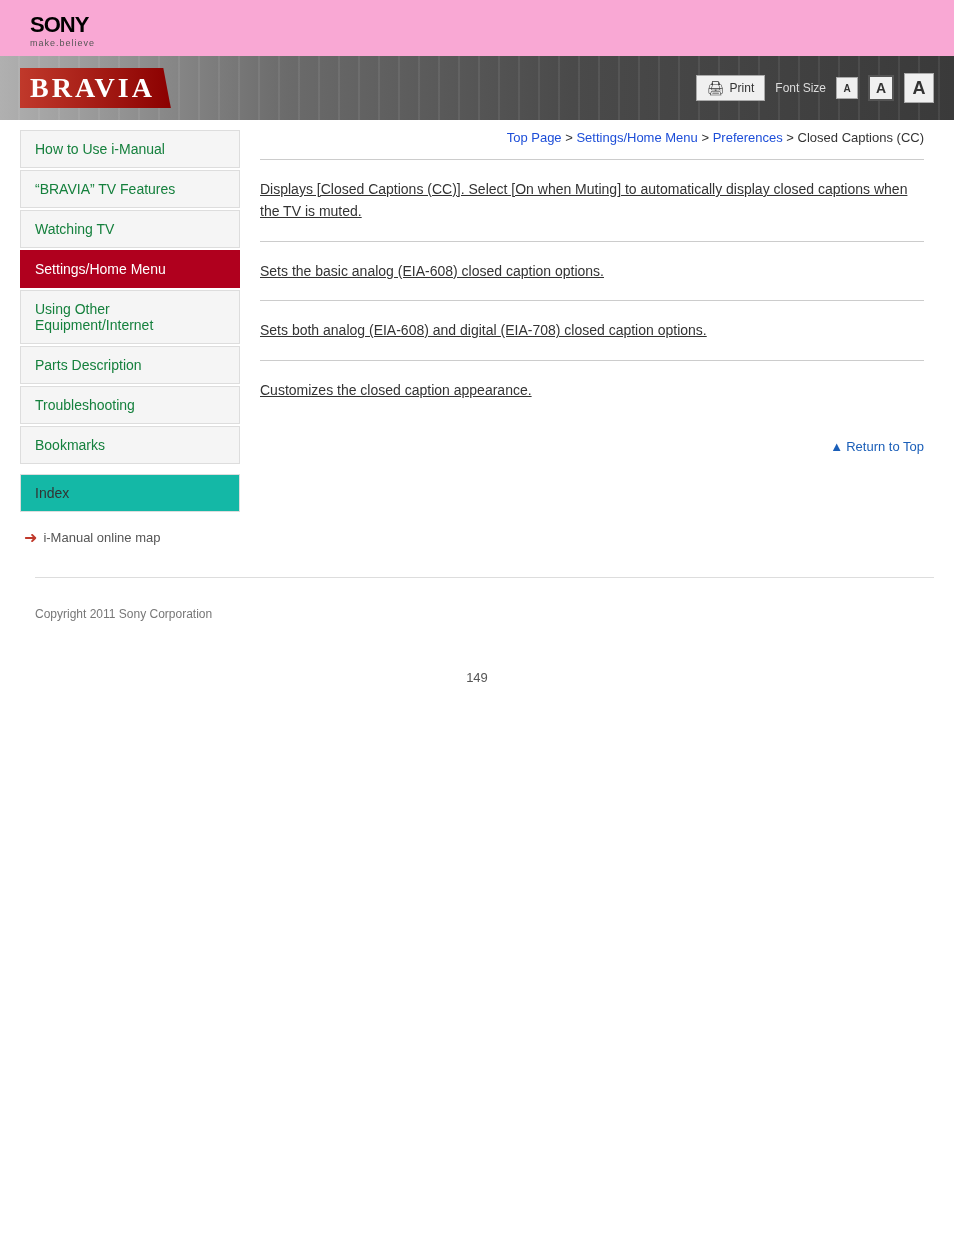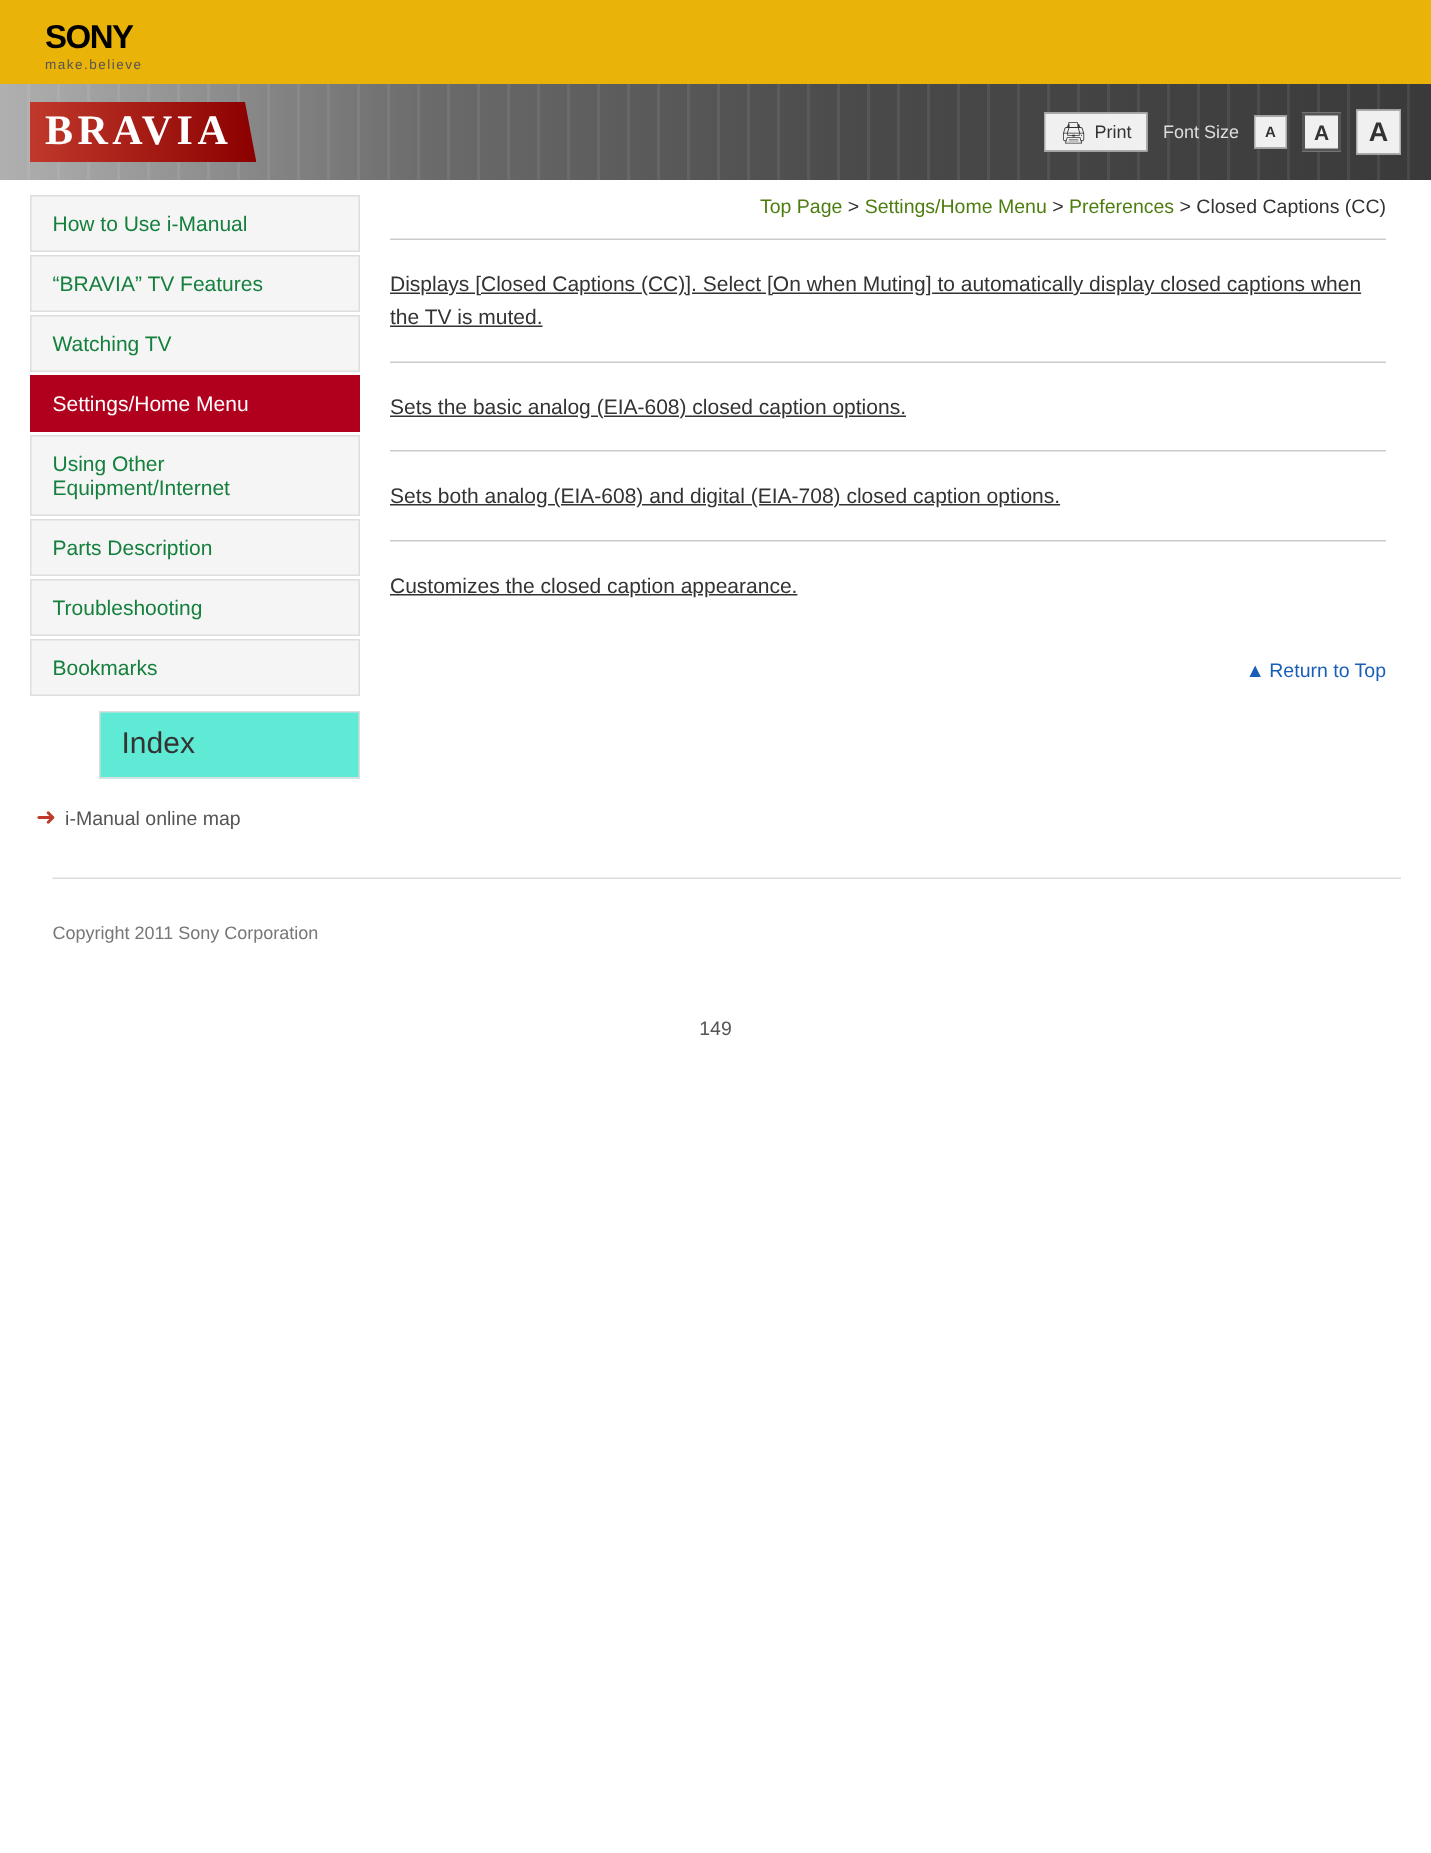--- a/index.html
+++ b/index.html
@@ -1,19 +1,19 @@
 <!DOCTYPE html>
 <html><head>
   <meta charset="utf-8">
   <style>
     * { margin: 0; padding: 0; box-sizing: border-box; }
     body { font-family: Arial, sans-serif; font-size: 14px; color: #333; background: #fff; width: 954px; min-height: 1235px; }
 
     
-    .sony-header { padding: 12px 30px 8px 30px; background: #eab308; }
+    .sony-header { padding: 12px 30px 8px 30px; background: #f9a8d4; }
     .sony-logo { font-size: 22px; font-weight: bold; color: #000; letter-spacing: -1px; }
     .sony-tagline { font-size: 9px; color: #555; letter-spacing: 1px; }
 
     
     .bravia-banner {
       background: linear-gradient(to right, #b0b0b0 0%, #6b6b6b 30%, #4a4a4a 60%, #3a3a3a 100%);
       height: 64px;
       display: flex;
       align-items: center;
       justify-content: space-between;
@@ -84,24 +84,23 @@
       background: #f5f5f5;
       text-decoration: none;
     }
     .sidebar-item.active { background: #b0001e; color: #fff; border-color: #b0001e; }
     .sidebar-item-index {
       display: block;
       padding: 10px 14px;
       margin-top: 10px;
       cursor: pointer;
       color: #333;
-      font-size: 20px;
+      font-size: 14px;
       border: 1px solid #ddd;
-      background: #5eead4;
-      margin-left: 46px;
+      background: #14b8a6;
     }
     .online-map-link {
       display: flex;
       align-items: center;
       gap: 6px;
       color: #555;
       font-size: 13px;
       margin-top: 16px;
       margin-left: 4px;
       text-decoration: none;
@@ -112,21 +111,21 @@
     
     .content { flex: 1; padding: 0 30px 20px 20px; }
 
     
     .breadcrumb {
       font-size: 13px;
       padding: 10px 0 14px 0;
       text-align: right;
       color: #333;
     }
-    .breadcrumb a { color: #4d7c0f; text-decoration: none; cursor: pointer; }
+    .breadcrumb a { color: #1d4ed8; text-decoration: none; cursor: pointer; }
     .breadcrumb span { color: #333; }
 
     
     .content-section {
       border-top: 1px solid #ccc;
       padding: 18px 0 18px 0;
     }
     .content-section:last-child { border-bottom: 1px solid #ccc; }
     .section-text { font-size: 14px; line-height: 1.6; color: #333; text-decoration: underline; }
 

